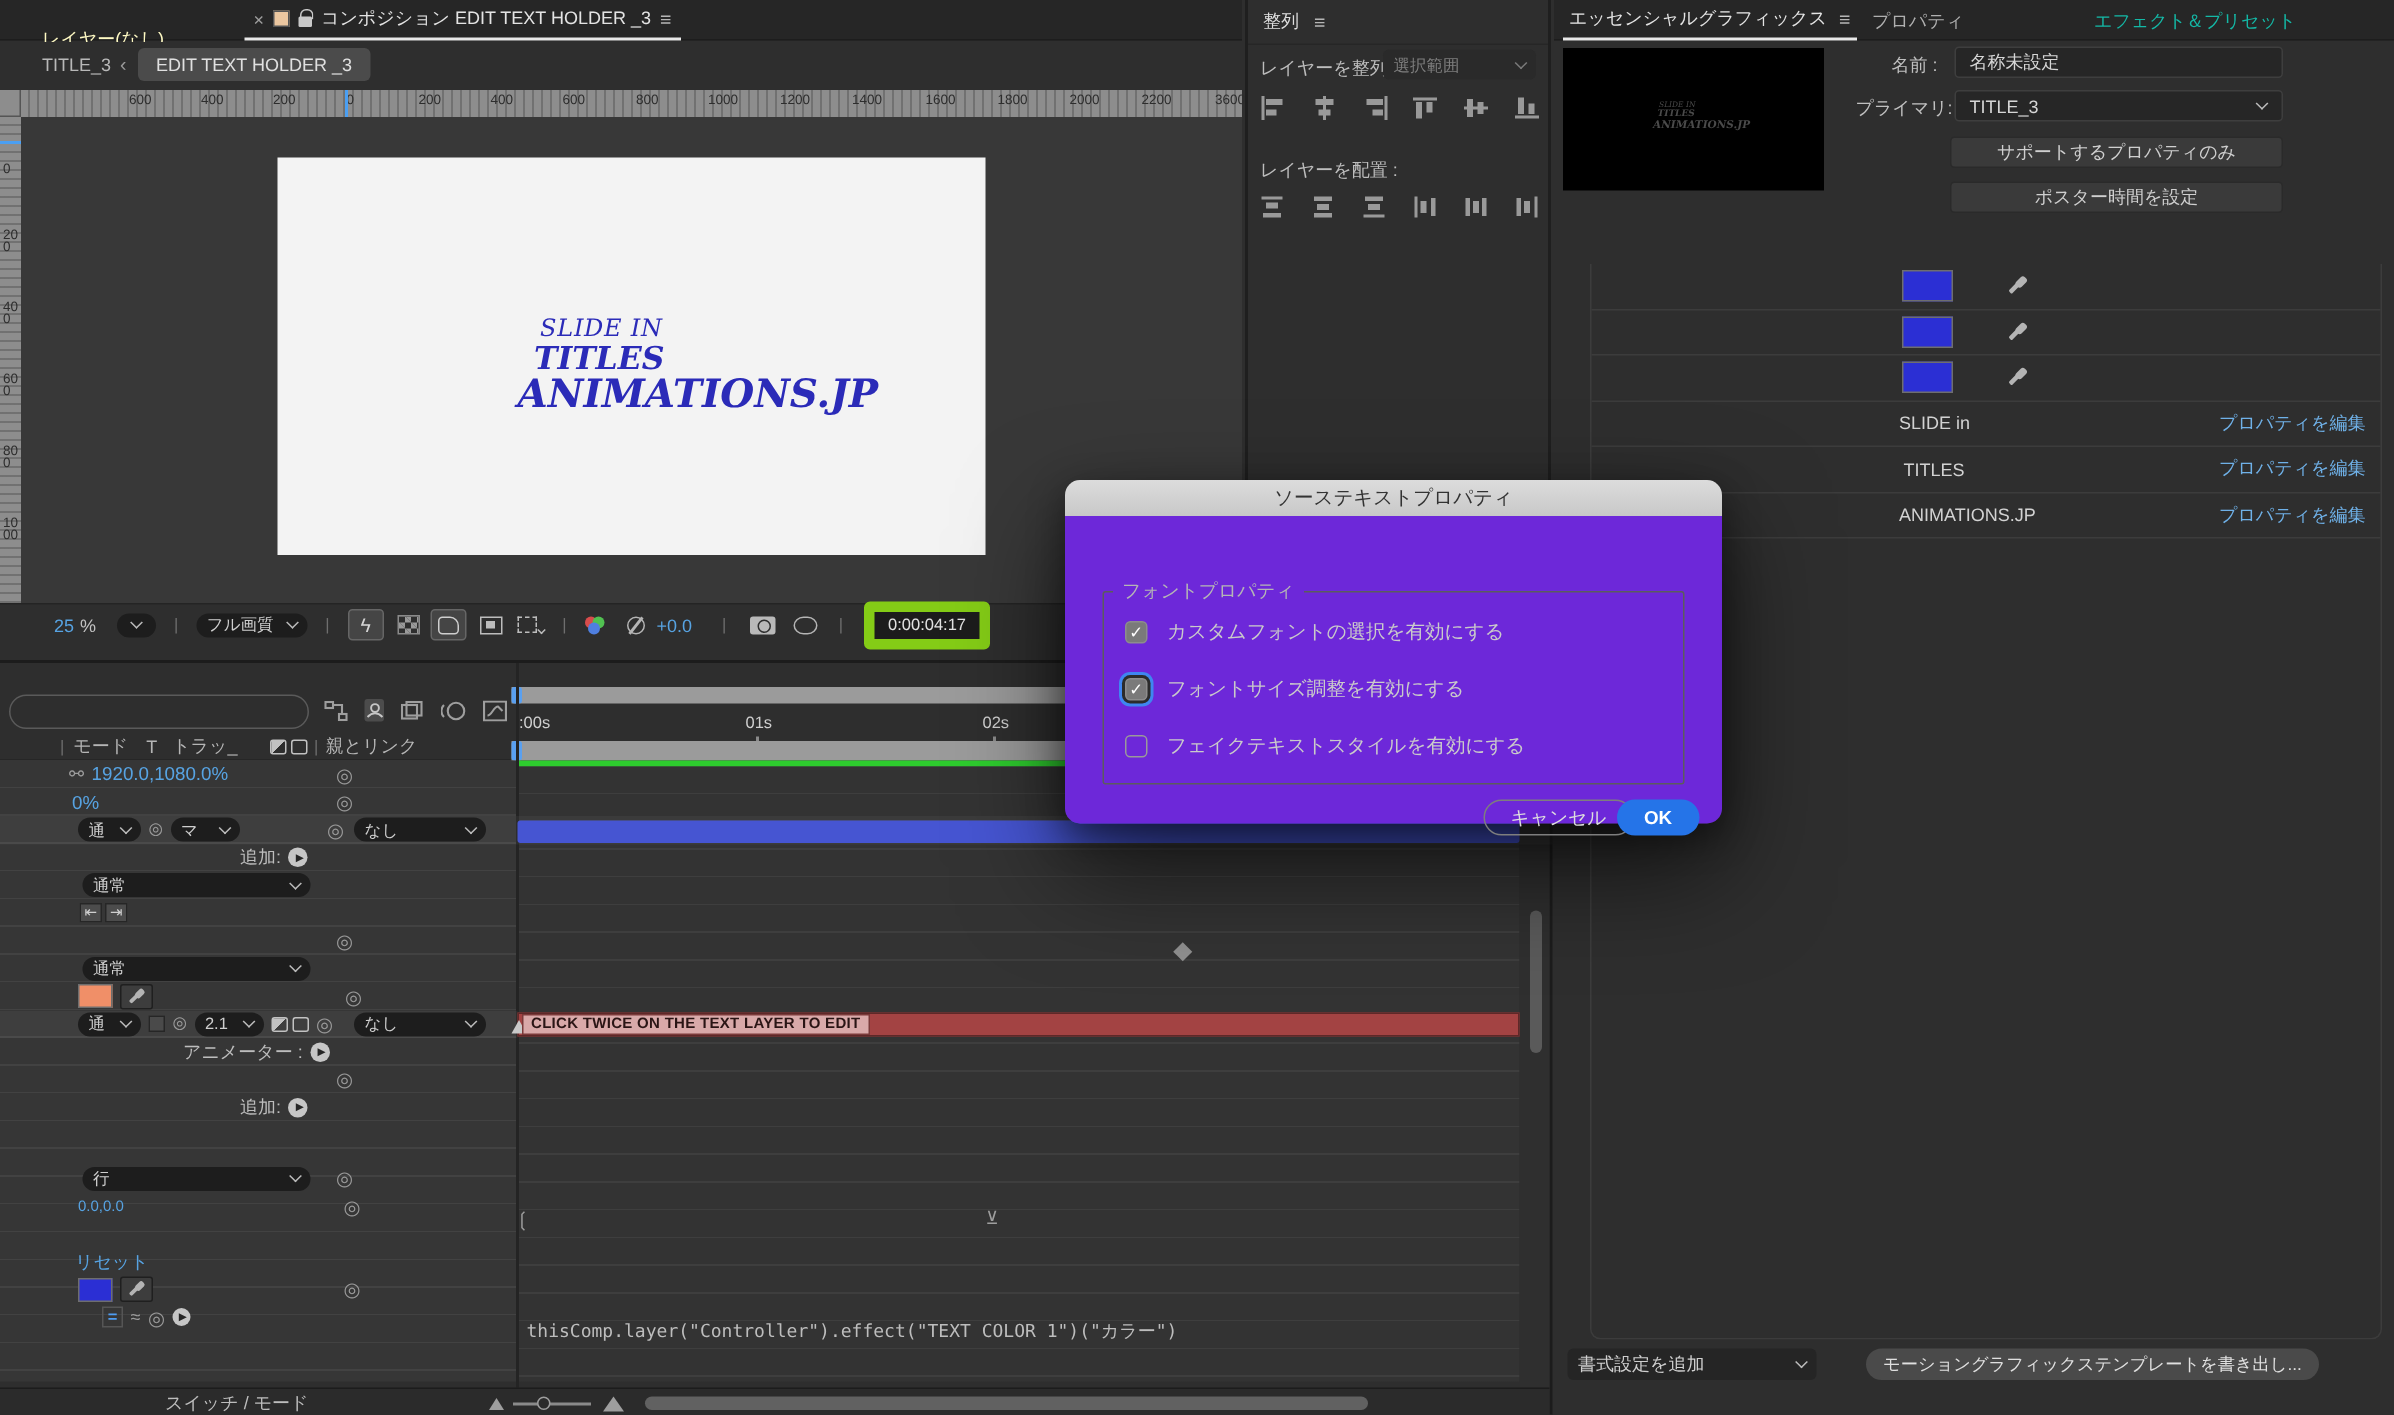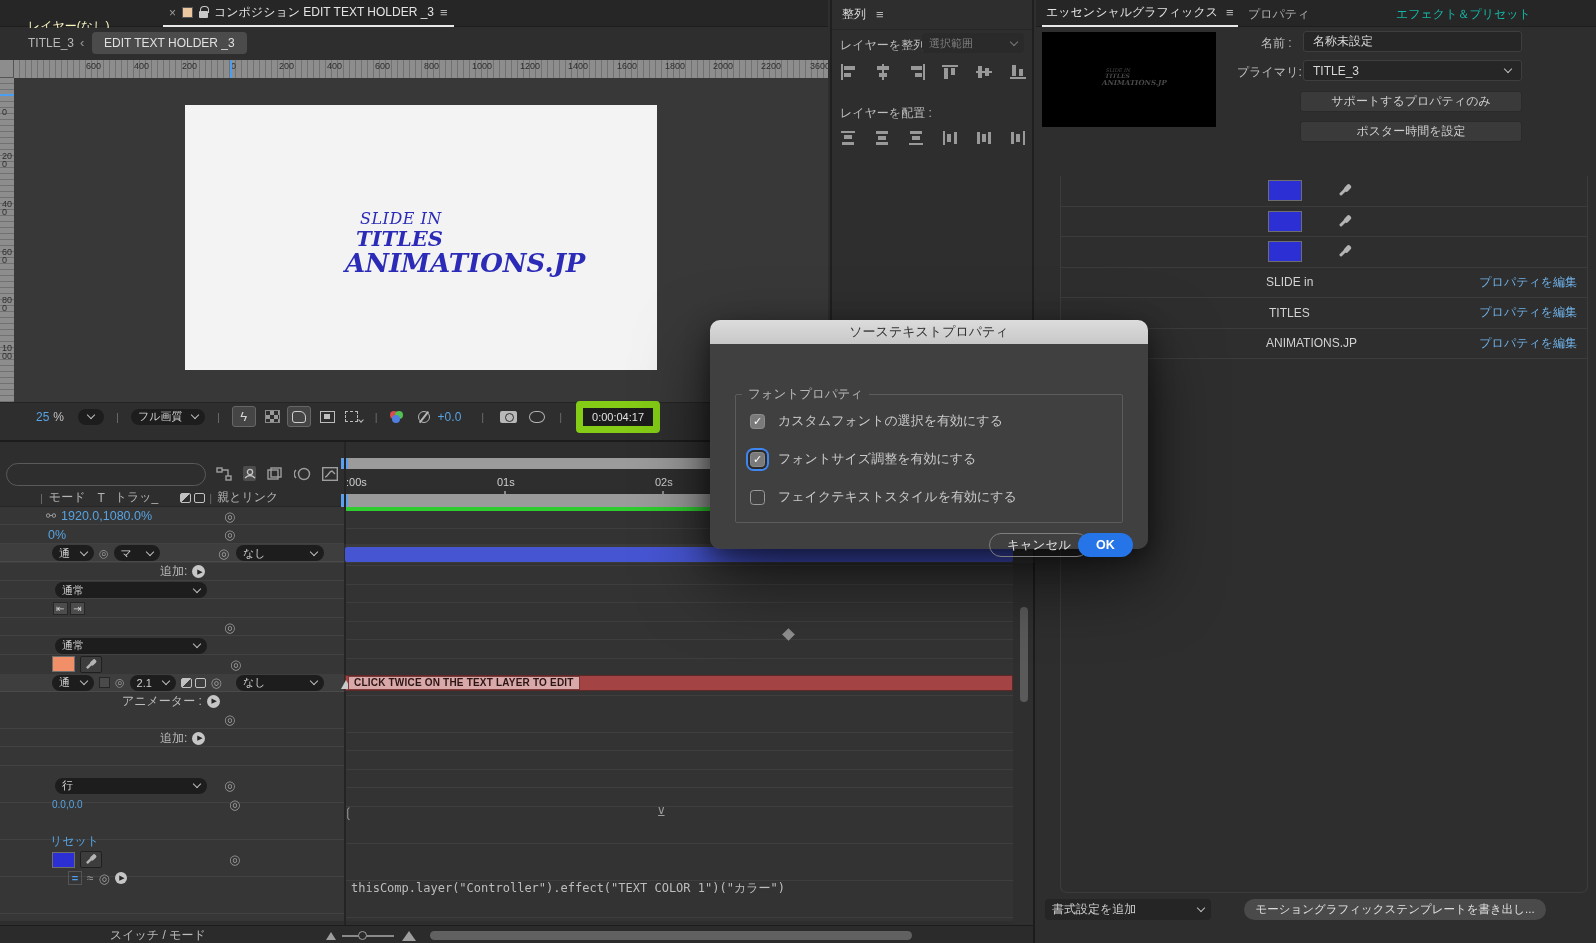--- a/index.html
+++ b/index.html
@@ -558,21 +558,21 @@
     </span>
     <span style="margin-left:8px;width:0;height:0;border-left:7px solid transparent;border-right:7px solid transparent;border-bottom:10px solid #9e9e9e;"></span>
     <span style="margin-left:14px;width:482px;height:9px;background:#616161;border-radius:4.5px;display:inline-block;"></span>
   </div>
 </div>
 
 <div class="abs" style="left:710px;top:320px;width:438px;height:229px;border-radius:10px;box-shadow:0 30px 70px rgba(0,0,0,.6),0 8px 24px rgba(0,0,0,.45);z-index:50;">
   <div style="height:24px;background:linear-gradient(#dcdcdc,#c8c8c8);border-radius:10px 10px 0 0;display:flex;align-items:center;justify-content:center;">
     <span style="color:#333;font-size:13px;">ソーステキストプロパティ</span>
   </div>
-  <div style="height:205px;background:#404040;border-radius:0 0 10px 10px;position:relative;">
+  <div style="height:205px;background:#6d28d9;border-radius:0 0 10px 10px;position:relative;">
     <fieldset style="position:absolute;left:25px;top:42px;width:388px;height:137px;border:1px solid #5c5c5c;border-radius:2px;">
       <legend style="margin-left:6px;padding:0 6px;color:#b5b5b5;font-size:12.5px;">フォントプロパティ</legend>
       <div style="display:flex;align-items:center;gap:13px;margin:9px 0 0 14px;">
         <span class="checkbox checked">
             <span class="mark">✓</span>
           </span>
         <span style="color:#cacaca;font-size:13px;">カスタムフォントの選択を有効にする</span>
       </div>
       <div style="display:flex;align-items:center;gap:13px;margin:20px 0 0 14px;">
         <span class="checkbox checked focused">

